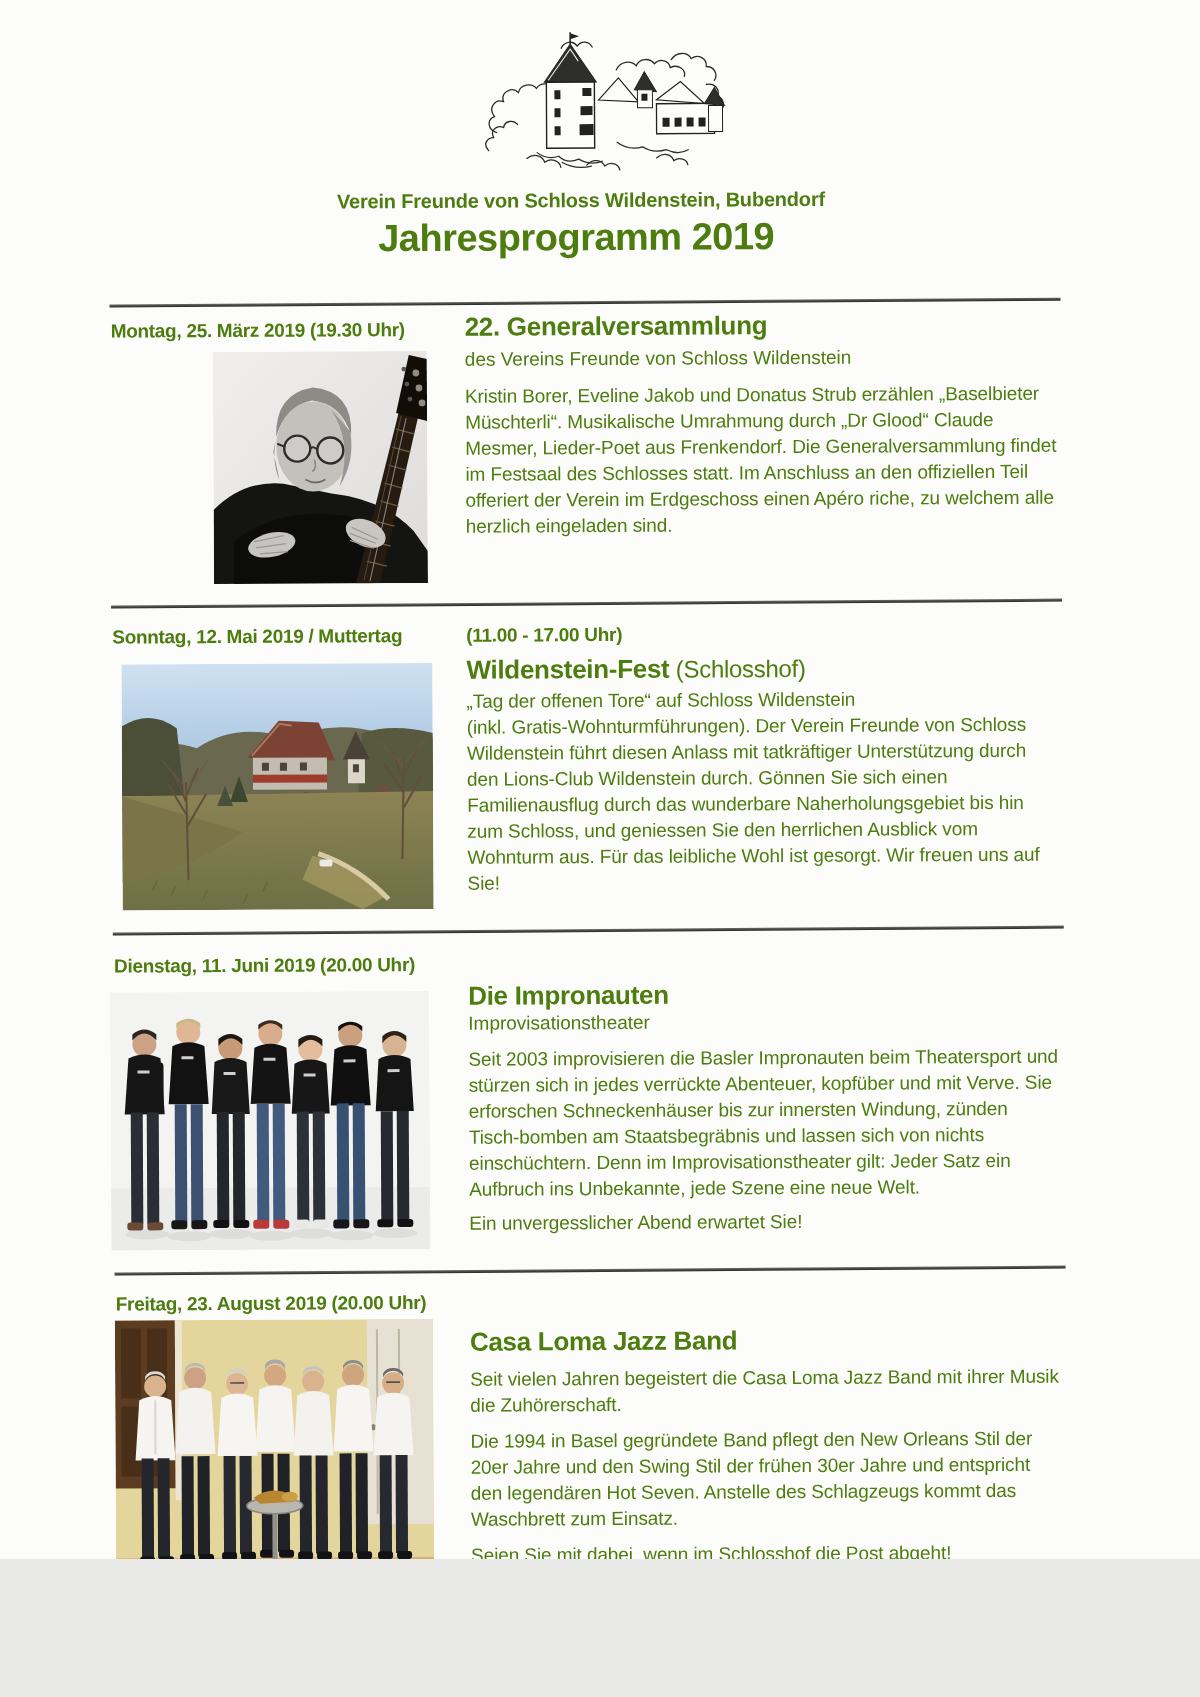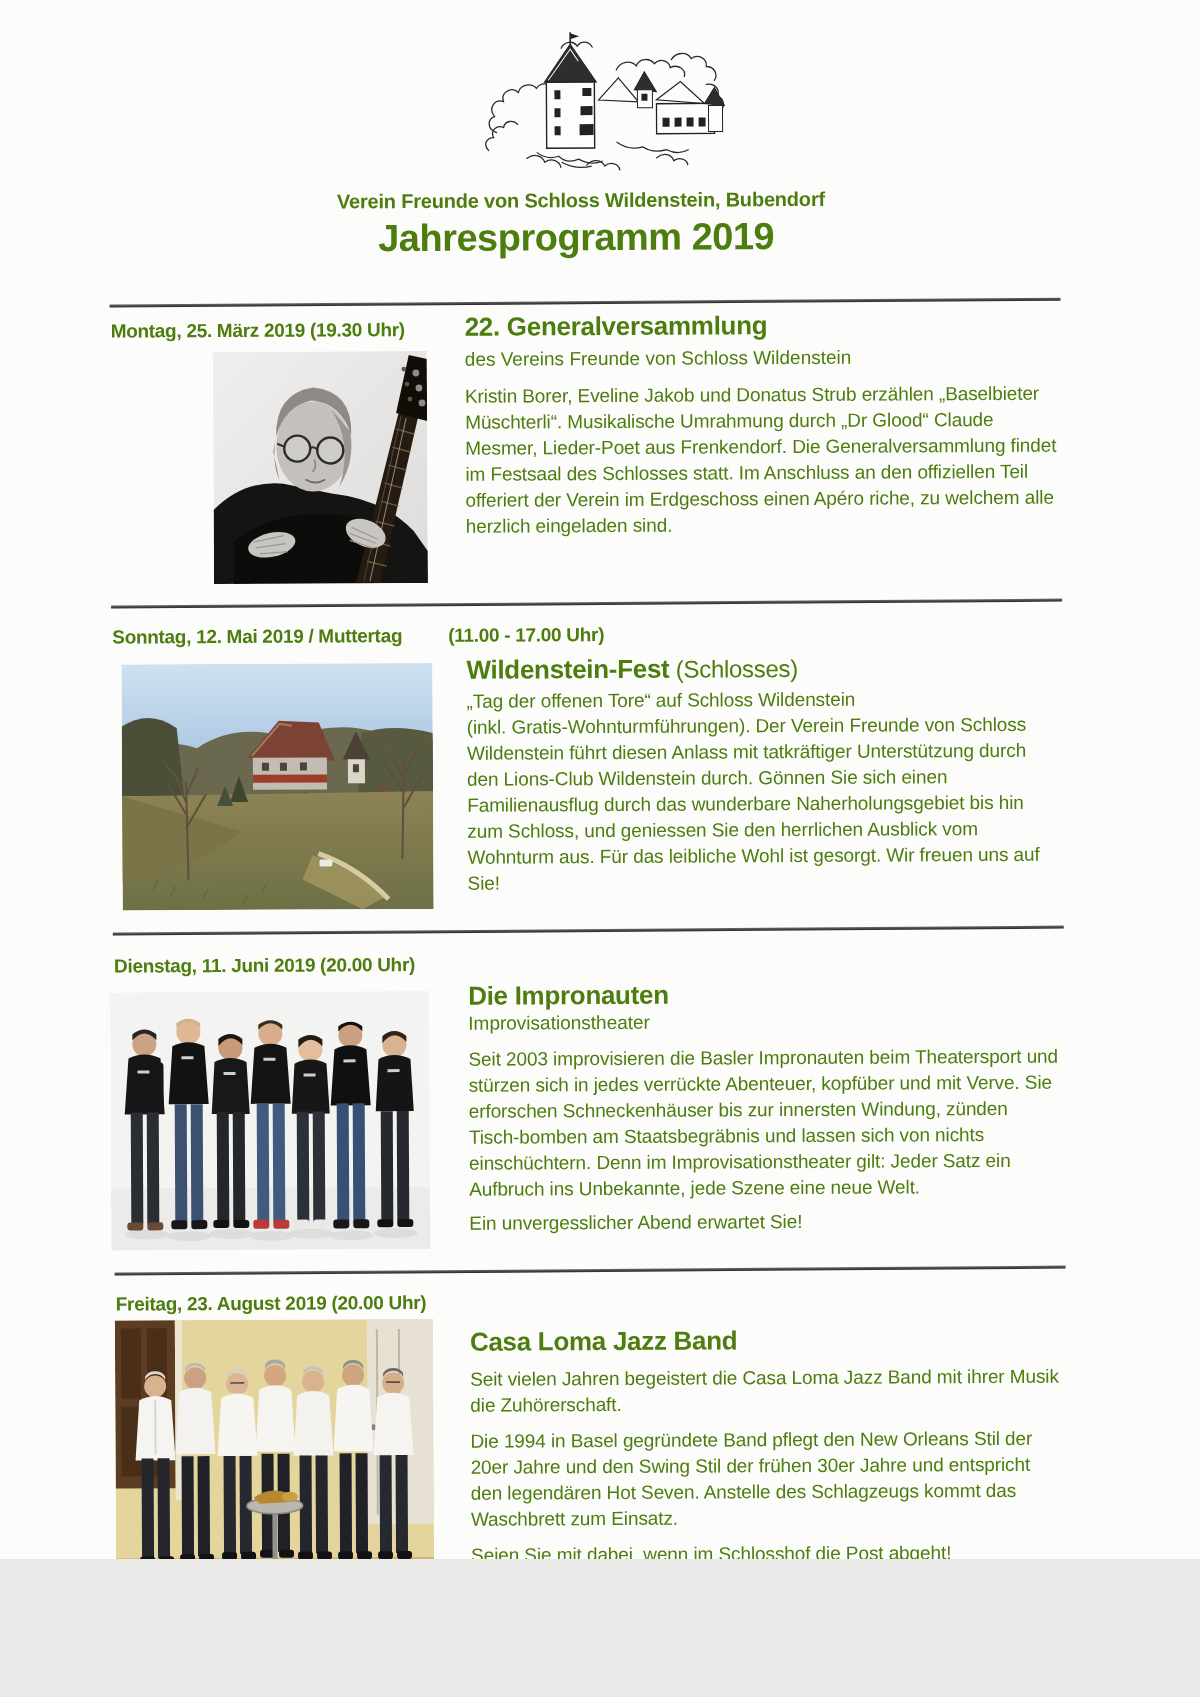--- a/index.html
+++ b/index.html
@@ -9,21 +9,21 @@
     font-family:"Liberation Sans",sans-serif;color:#4d7c0f;padding-left:16px;
   }
   .inner{position:absolute;inset:0;transform:rotate(-0.3deg);transform-origin:50% 50%;}
   .rule{position:absolute;left:112px;width:951px;height:3px;
         background:linear-gradient(#6b6b69,#262624);transform:rotate(-0.12deg);}
   .org{position:absolute;top:189px;left:0;width:1168px;text-align:center;
        font-weight:bold;font-size:20px;letter-spacing:-0.2px;}
   .ptitle{position:absolute;top:216px;left:0;width:1158px;margin:0;text-align:center;
        font-weight:bold;font-size:38px;letter-spacing:-0.5px;}
   .date{position:absolute;left:113px;font-weight:bold;font-size:19px;letter-spacing:-0.3px;white-space:nowrap;}
-  .timebadge{position:absolute;left:449px;font-weight:bold;font-size:19px;letter-spacing:-0.3px;}
+  .timebadge{position:absolute;left:467px;font-weight:bold;font-size:19px;letter-spacing:-0.3px;}
   .etitle{position:absolute;left:467px;margin:0;font-weight:bold;font-size:26px;letter-spacing:-0.3px;white-space:nowrap;}
   .etitle .suffix{font-weight:normal;font-size:24px;}
   .esub{position:absolute;left:467px;font-size:19px;}
   .ebody{position:absolute;left:467px;width:594px;font-size:19px;line-height:26px;letter-spacing:-0.1px;}
   .ebody p{margin:0;}
   .gap8 p{margin-bottom:8px;} .gap8 p:last-child{margin-bottom:0;}
   .gap10 p{margin-bottom:10px;} .gap10 p:last-child{margin-bottom:0;}
   .photo{position:absolute;margin:0;padding:0;}
   .photo svg{display:block;width:100%;height:100%;}
   .logo{position:absolute;left:470px;top:30px;width:268px;height:150px;}
@@ -150,21 +150,21 @@
       <ellipse cx="152" cy="182" rx="21" ry="13" fill="#c9c6c2" transform="rotate(24 152 182)"></ellipse>
       <path d="M138,176 l26,12 M136,182 l26,10 M136,189 l24,8" stroke="#9a9894" stroke-width="1.2" fill="none"></path>
     </svg>
   </figure>
 
   <div class="rule" style="top:602px"></div>
 
   <div class="date" style="top:624px">Sonntag, 12. Mai 2019 / Muttertag</div>
   <div class="timebadge" style="top:624px">(11.00 - 17.00 Uhr)</div>
   <h2 class="etitle" style="top:654px">
-    <span>Wildenstein-Fest</span><span class="suffix"> (Schlosses)</span>
+    <span>Wildenstein-Fest</span><span class="suffix"> (Schlosshof)</span>
   </h2>
   <div class="ebody" style="top:688px">
     <div>„Tag der offenen Tore“ auf Schloss Wildenstein</div>
     <p>(inkl. Gratis-Wohnturmführungen). Der Verein Freunde von Schloss Wildenstein führt diesen Anlass mit tatkräftiger Unterstützung durch den Lions-Club Wildenstein durch. Gönnen Sie sich einen Familienausflug durch das wunderbare Naherholungsgebiet bis hin zum Schloss, und geniessen Sie den herrlichen Ausblick vom Wohnturm aus. Für das leibliche Wohl ist gesorgt. Wir freuen uns auf Sie!</p>
   </div>
 
   <figure class="photo" style="left:122px;top:662px;width:311px;height:246px">
     <svg viewBox="0 0 311 246" preserveAspectRatio="none">
       <defs>
         <linearGradient id="sky" x1="0" y1="0" x2="0" y2="1">

